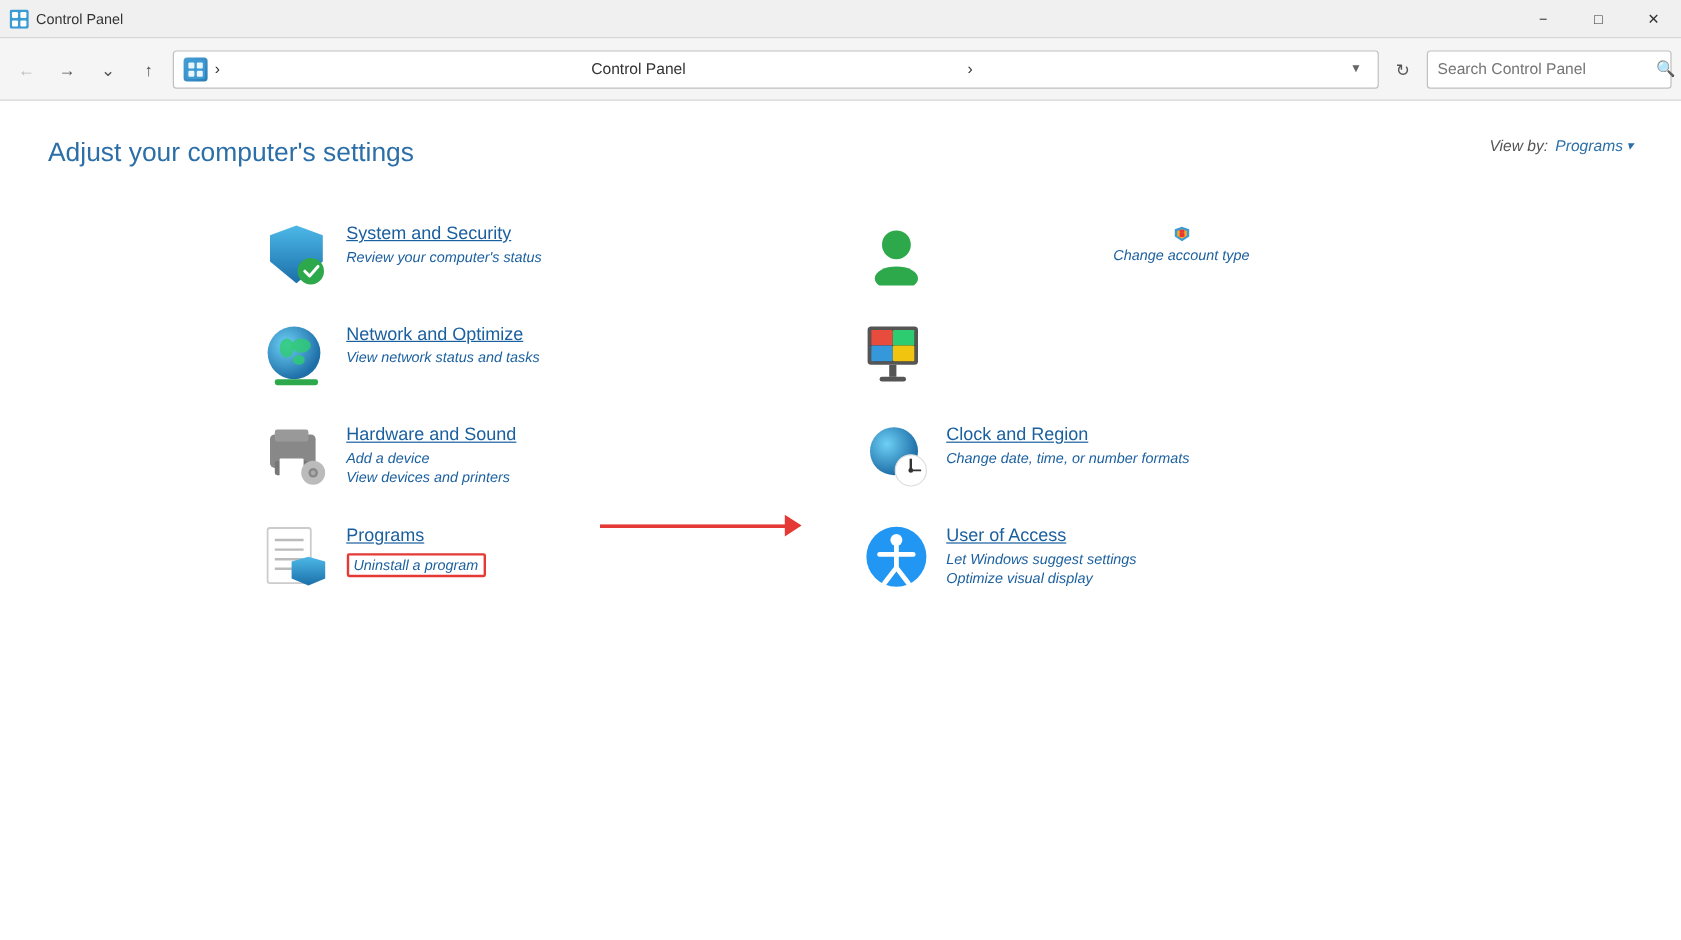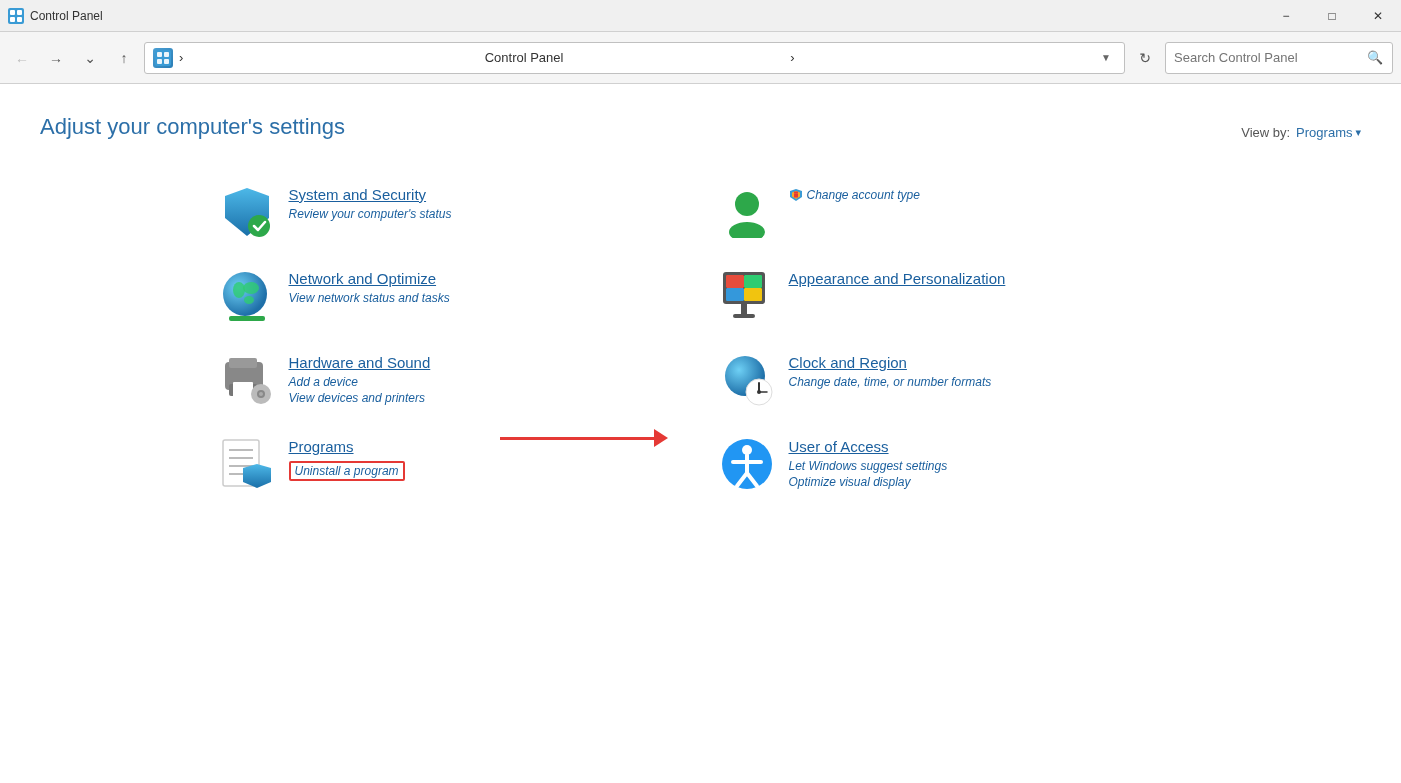--- a/index.html
+++ b/index.html
@@ -112,21 +112,21 @@
       justify-content: center;
       cursor: pointer;
       color: #555;
       font-size: 14px;
       border: none;
       background: transparent;
       border-radius: 3px;
     }
 
     .search-field {
-      width: 228px;
+      width: 204px;
       height: 32px;
       background: #fff;
       border: 1px solid #c0c0c0;
       border-radius: 3px;
       display: flex;
       align-items: center;
       padding: 0 8px;
       gap: 6px;
     }
     .search-field input {
@@ -142,35 +142,36 @@
       font-size: 13px;
     }
 
     
     .main {
       padding: 30px 40px;
       background: #fff;
     }
     .page-header {
       display: flex;
-      align-items: flex-end;
+      align-items: flex-start;
       justify-content: space-between;
       margin-bottom: 30px;
     }
     .page-title {
       font-size: 22px;
       color: #2c6fa8;
       font-weight: 400;
     }
     .view-by {
       display: flex;
       align-items: center;
       gap: 6px;
       font-size: 13px;
       color: #555;
+      font-style: italic;
     }
     .view-by-label { color: #555; }
     .view-by-value {
       color: #2c6fa8;
       cursor: pointer;
       display: flex;
       align-items: center;
       gap: 3px;
     }
     .view-by-value::after {
@@ -318,21 +319,21 @@
     </div>
 
     <div class="category-item">
       <div class="cat-icon">
         <svg width="52" height="52" viewBox="0 0 52 52">
           <circle cx="26" cy="18" r="12" fill="#2da84a"></circle>
           <ellipse cx="26" cy="46" rx="18" ry="10" fill="#2da84a"></ellipse>
         </svg>
       </div>
       <div class="category-content">
-        <div style="display:flex;align-items:center;gap:4px;margin-top:2px;">
+        <div style="display:flex;align-items:center;gap:4px;margin-top:2px;flex-direction:column;">
           <svg width="14" height="14" viewBox="0 0 14 14">
             <polygon points="7,1 13,3 13,9 7,13 1,9 1,3" fill="#3a9bd5"></polygon>
             <polygon points="7,3 11,4.5 11,8.5 7,11 3,8.5 3,4.5" fill="#f9a825"></polygon>
             <rect x="5" y="5.5" width="4" height="4" rx="0.5" fill="#e53935"></rect>
             <rect x="5" y="3.5" width="4" height="2" rx="0.5" fill="#e53935"></rect>
           </svg>
           <a class="category-link" style="margin-top:0">Change account type</a>
         </div>
       </div>
     </div>
@@ -369,23 +370,20 @@
 
           <rect x="5" y="5" width="18" height="13" rx="1" fill="#e74c3c"></rect>
           <rect x="23" y="5" width="18" height="13" rx="1" fill="#2ecc71"></rect>
           <rect x="5" y="18" width="18" height="13" rx="1" fill="#3498db"></rect>
           <rect x="23" y="18" width="18" height="13" rx="1" fill="#f1c40f"></rect>
 
           <rect x="20" y="34" width="6" height="10" fill="#555"></rect>
           <rect x="12" y="44" width="22" height="4" rx="2" fill="#555"></rect>
         </svg>
       </div>
-      <div class="category-content">
-        <div class="category-title">Appearance and Personalization</div>
-      </div>
     </div>
 
     <div class="category-item">
       <div class="cat-icon">
         <svg width="52" height="52" viewBox="0 0 52 52">
 
           <rect x="4" y="8" width="38" height="28" rx="4" fill="#888"></rect>
           <rect x="8" y="4" width="28" height="10" rx="2" fill="#999"></rect>
           <rect x="8" y="30" width="28" height="12" rx="2" fill="#777"></rect>
 

